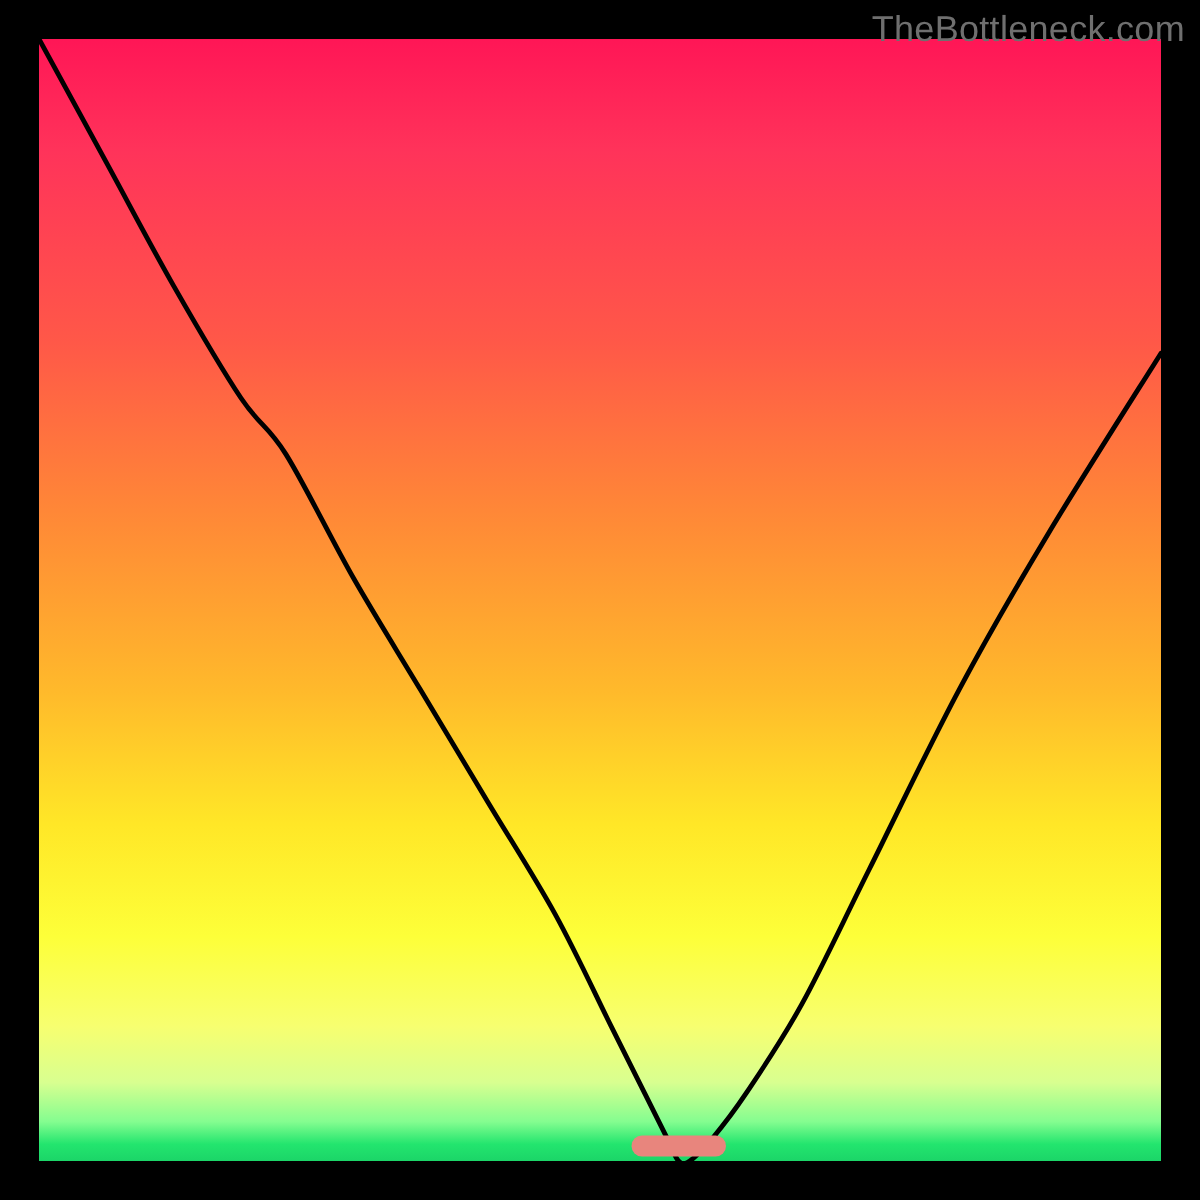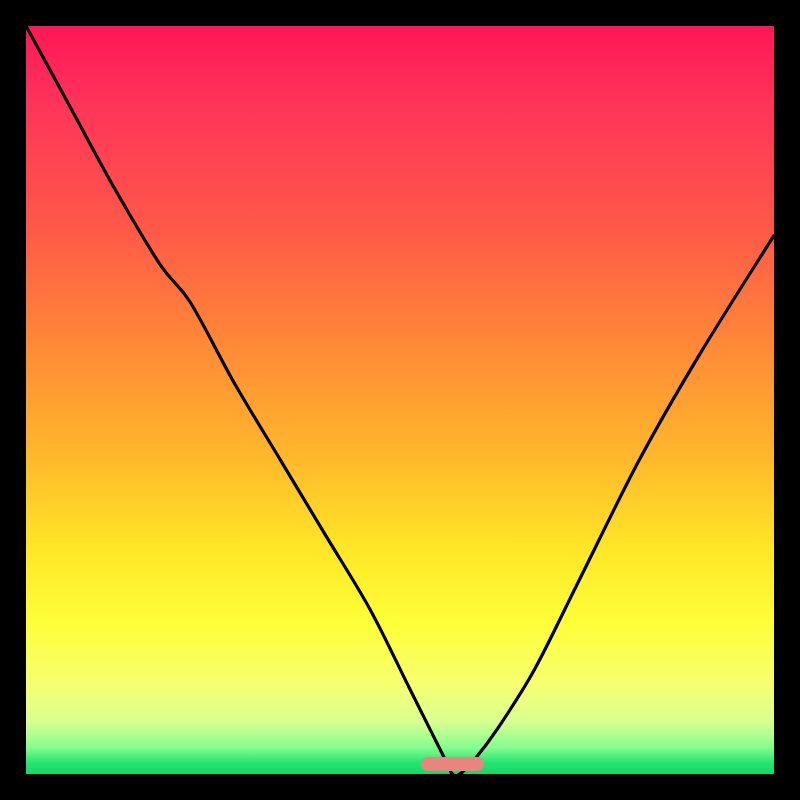--- a/index.html
+++ b/index.html
@@ -73,20 +73,21 @@
     width: 100%;
     height: 100%;
     z-index: 4;
   }
 </style>
 </head>
 <body>
 
 <div class="frame">
 
+  <div class="watermark">TheBottleneck.com</div>
 
   <div class="plot">
     <div class="gradient"></div>
 
     <svg class="curve" viewBox="0 0 748 748" preserveAspectRatio="none">
       <path d="M 0.00 0.00 C 7.48 13.71, 29.92 54.85, 44.88 82.28 C 59.84 109.71, 74.80 138.38, 89.76 164.56 C 104.72 190.74, 122.17 220.66, 134.64 239.36 C 147.11 258.06, 152.09 256.81, 164.56 276.76 C 177.03 296.71, 194.48 332.86, 209.44 359.04 C 224.40 385.22, 239.36 408.91, 254.32 433.84 C 269.28 458.77, 284.24 483.71, 299.20 508.64 C 314.16 533.57, 330.37 558.51, 344.08 583.44 C 357.79 608.37, 371.51 638.29, 381.48 658.24 C 391.45 678.19, 397.69 690.65, 403.92 703.12 C 410.15 715.59, 415.14 725.56, 418.88 733.04 C 422.62 740.52, 423.87 745.51, 426.36 748.00 C 428.85 750.49, 430.10 750.49, 433.84 748.00 C 437.58 745.51, 442.57 740.52, 448.80 733.04 C 455.03 725.56, 461.27 718.08, 471.24 703.12 C 481.21 688.16, 494.93 668.21, 508.64 643.28 C 522.35 618.35, 536.07 588.43, 553.52 553.52 C 570.97 518.61, 593.41 471.24, 613.36 433.84 C 633.31 396.44, 650.76 366.52, 673.20 329.12 C 695.64 291.72, 735.53 229.39, 748.00 209.44" fill="none" stroke="#000000" stroke-width="3.2" stroke-linecap="round" stroke-linejoin="round"></path>
     </svg>
 
     <div class="bottleneck-marker" style="left: 394.944px; width: 62.832px; height: 14px; bottom: 3px; background: rgb(232, 133, 125);"></div>
   </div>

